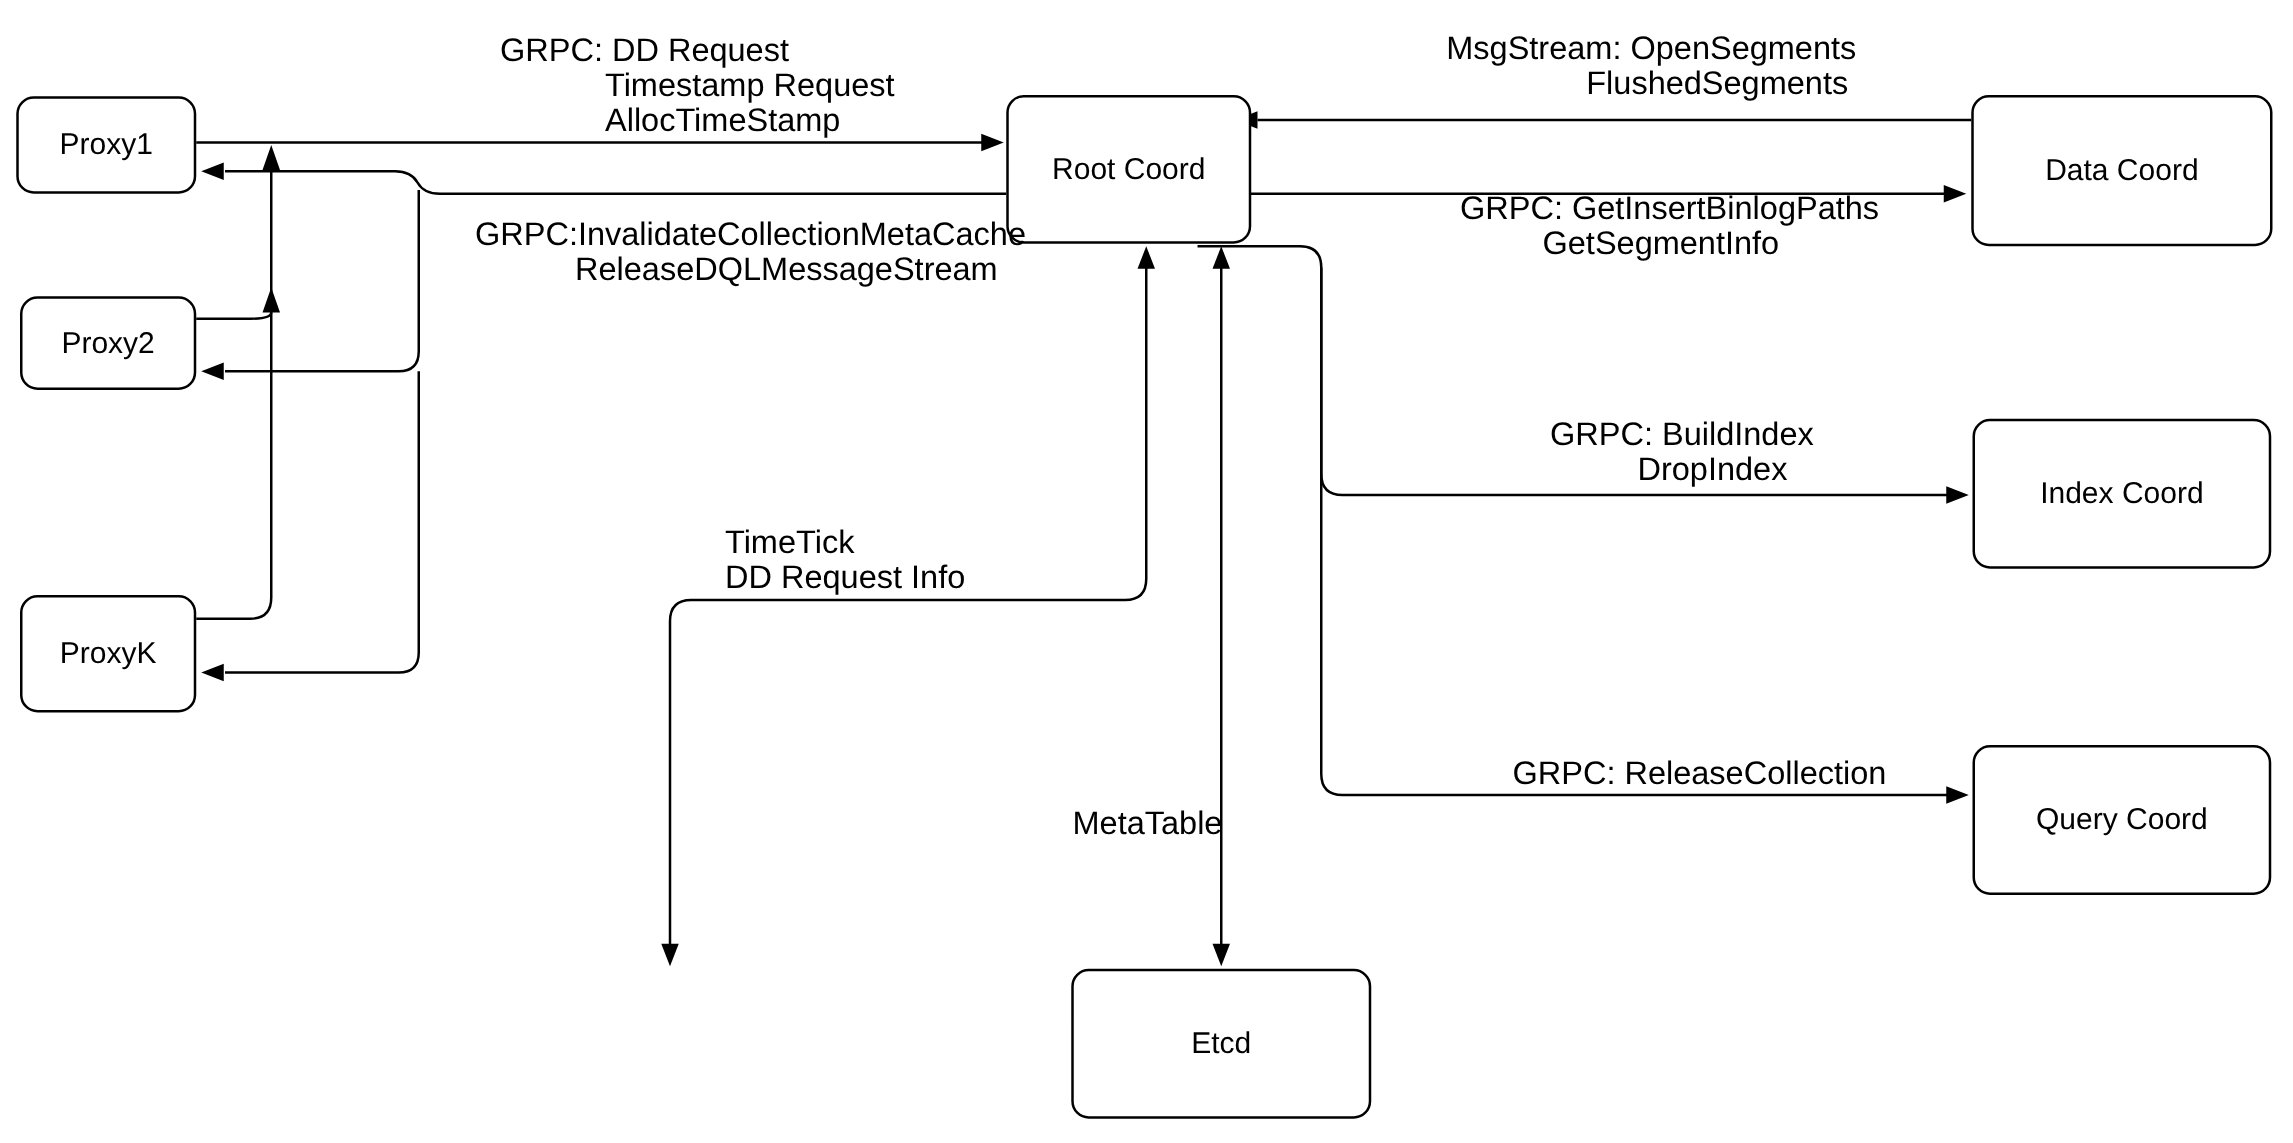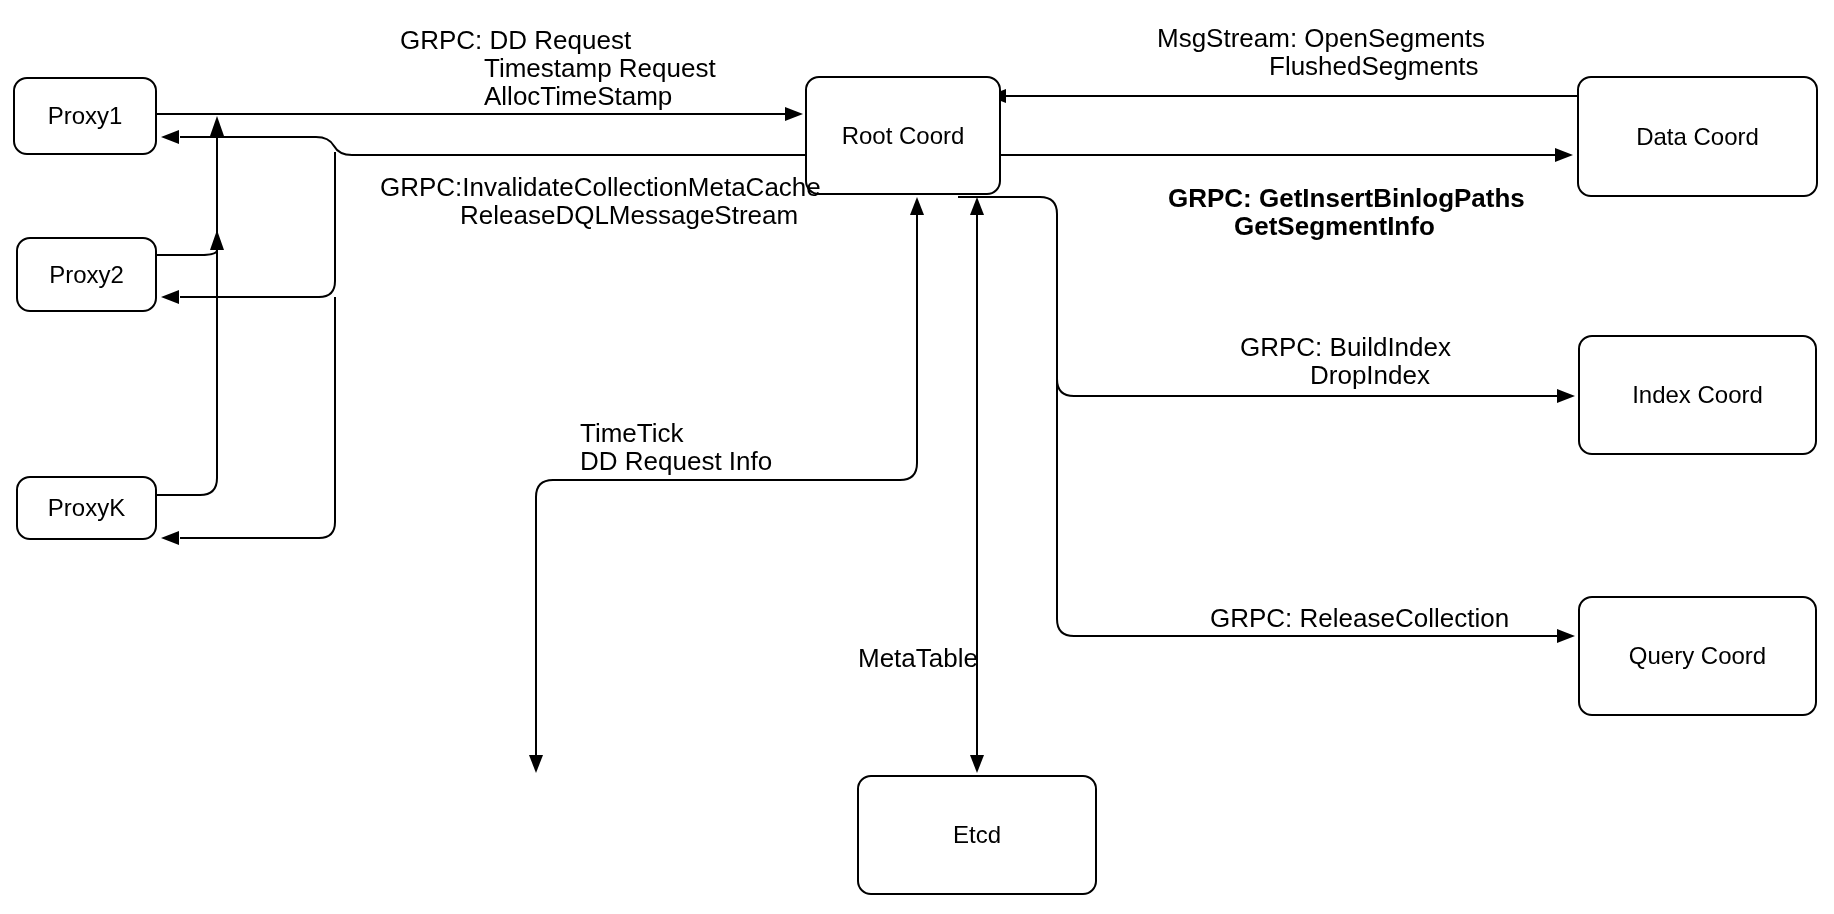--- a/index.html
+++ b/index.html
@@ -9,37 +9,37 @@
   }
   svg.wires{position:absolute;left:0;top:0;z-index:1;}
   .node{
     position:absolute;box-sizing:border-box;z-index:2;
     border:2px solid #000;border-radius:14px;background:#fff;
     display:flex;align-items:center;justify-content:center;
     font-size:24px;white-space:nowrap;
   }
   #n-proxy1{left:13px;top:77px;width:144px;height:78px;}
   #n-proxy2{left:16px;top:237px;width:141px;height:75px;}
-  #n-proxyk{left:16px;top:476px;width:141px;height:64px;}
+  #n-proxyk{left:16px;top:476px;width:141px;height:94px;}
   #n-root  {left:805px;top:76px;width:196px;height:119px;}
   #n-data  {left:1577px;top:76px;width:241px;height:121px;}
   #n-index {left:1578px;top:335px;width:239px;height:120px;}
   #n-query {left:1578px;top:596px;width:239px;height:120px;}
   #n-msg   {left:417px;top:775px;width:238px;height:120px;}
   #n-etcd  {left:857px;top:775px;width:240px;height:120px;}
   .elabel{
     position:absolute;z-index:3;font-size:26px;line-height:28px;white-space:nowrap;
   }
   #l-dd{left:400px;top:26px;}
   #l-dd .ind{padding-left:84px;}
   #l-inval{left:380px;top:173px;}
   #l-inval .ind{padding-left:80px;}
   #l-open{left:1157px;top:24px;}
   #l-open .ind{padding-left:112px;}
-  #l-binlog{left:1168px;top:184px;font-weight:bold;}
+  #l-binlog{left:1168px;top:152px;}
   #l-binlog .ind{padding-left:66px;}
   #l-build{left:1240px;top:333px;}
   #l-build .ind{padding-left:70px;}
   #l-release{left:1210px;top:604px;}
   #l-timetick{left:580px;top:419px;}
   #l-meta{left:858px;top:644px;}
   .wire{fill:none;stroke:#000;stroke-width:2;}
   .ah{fill:#000;stroke:none;}
 </style>
 </head>

